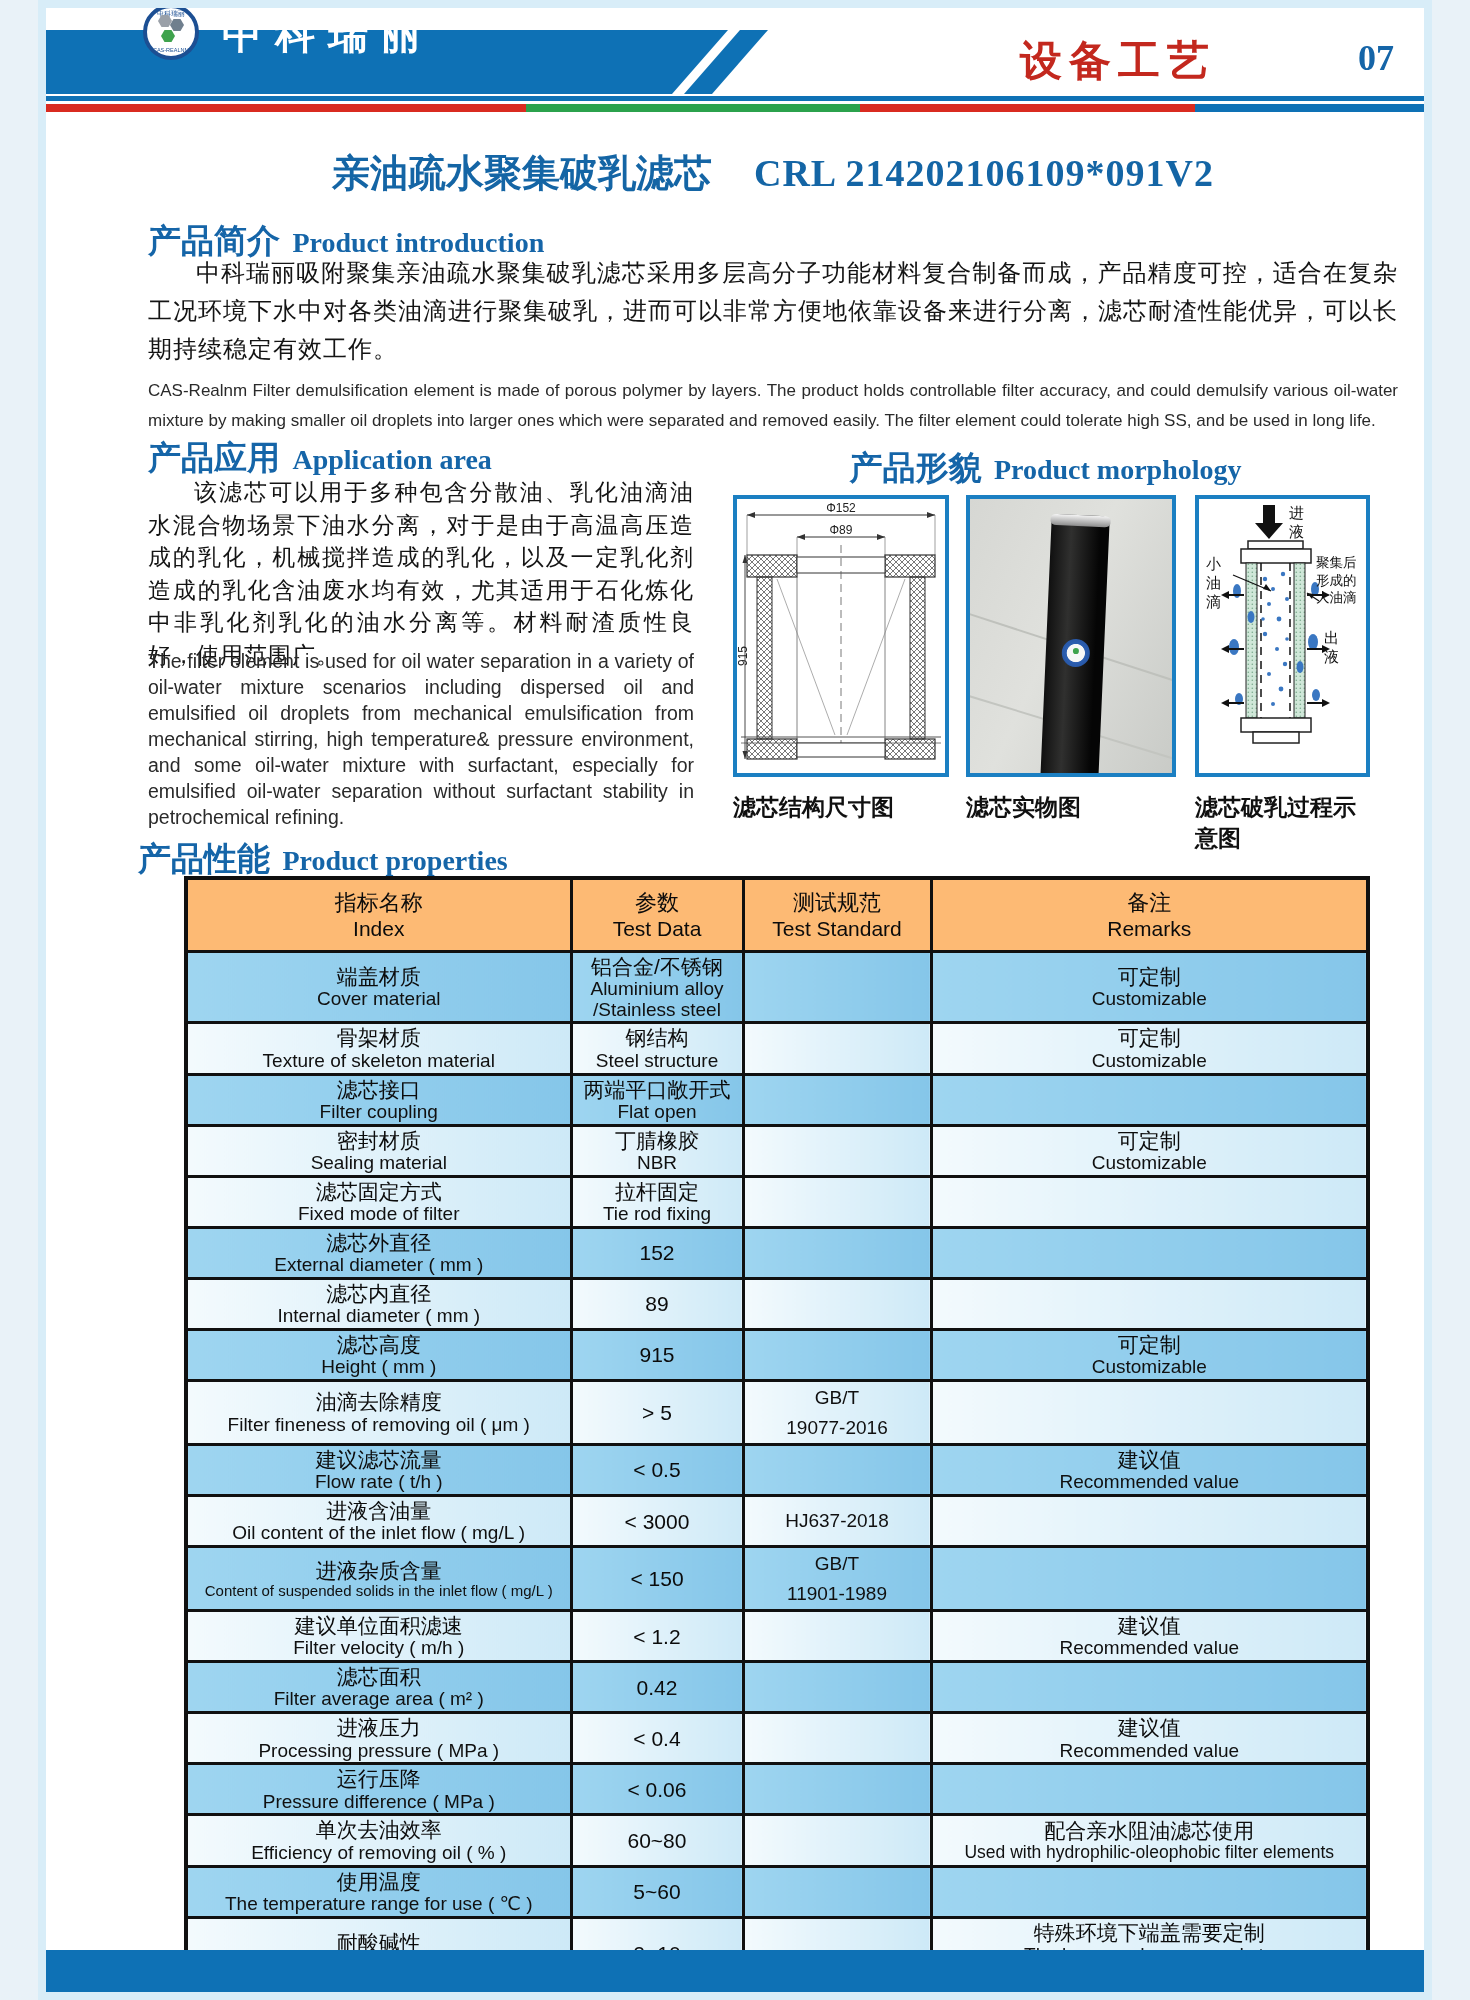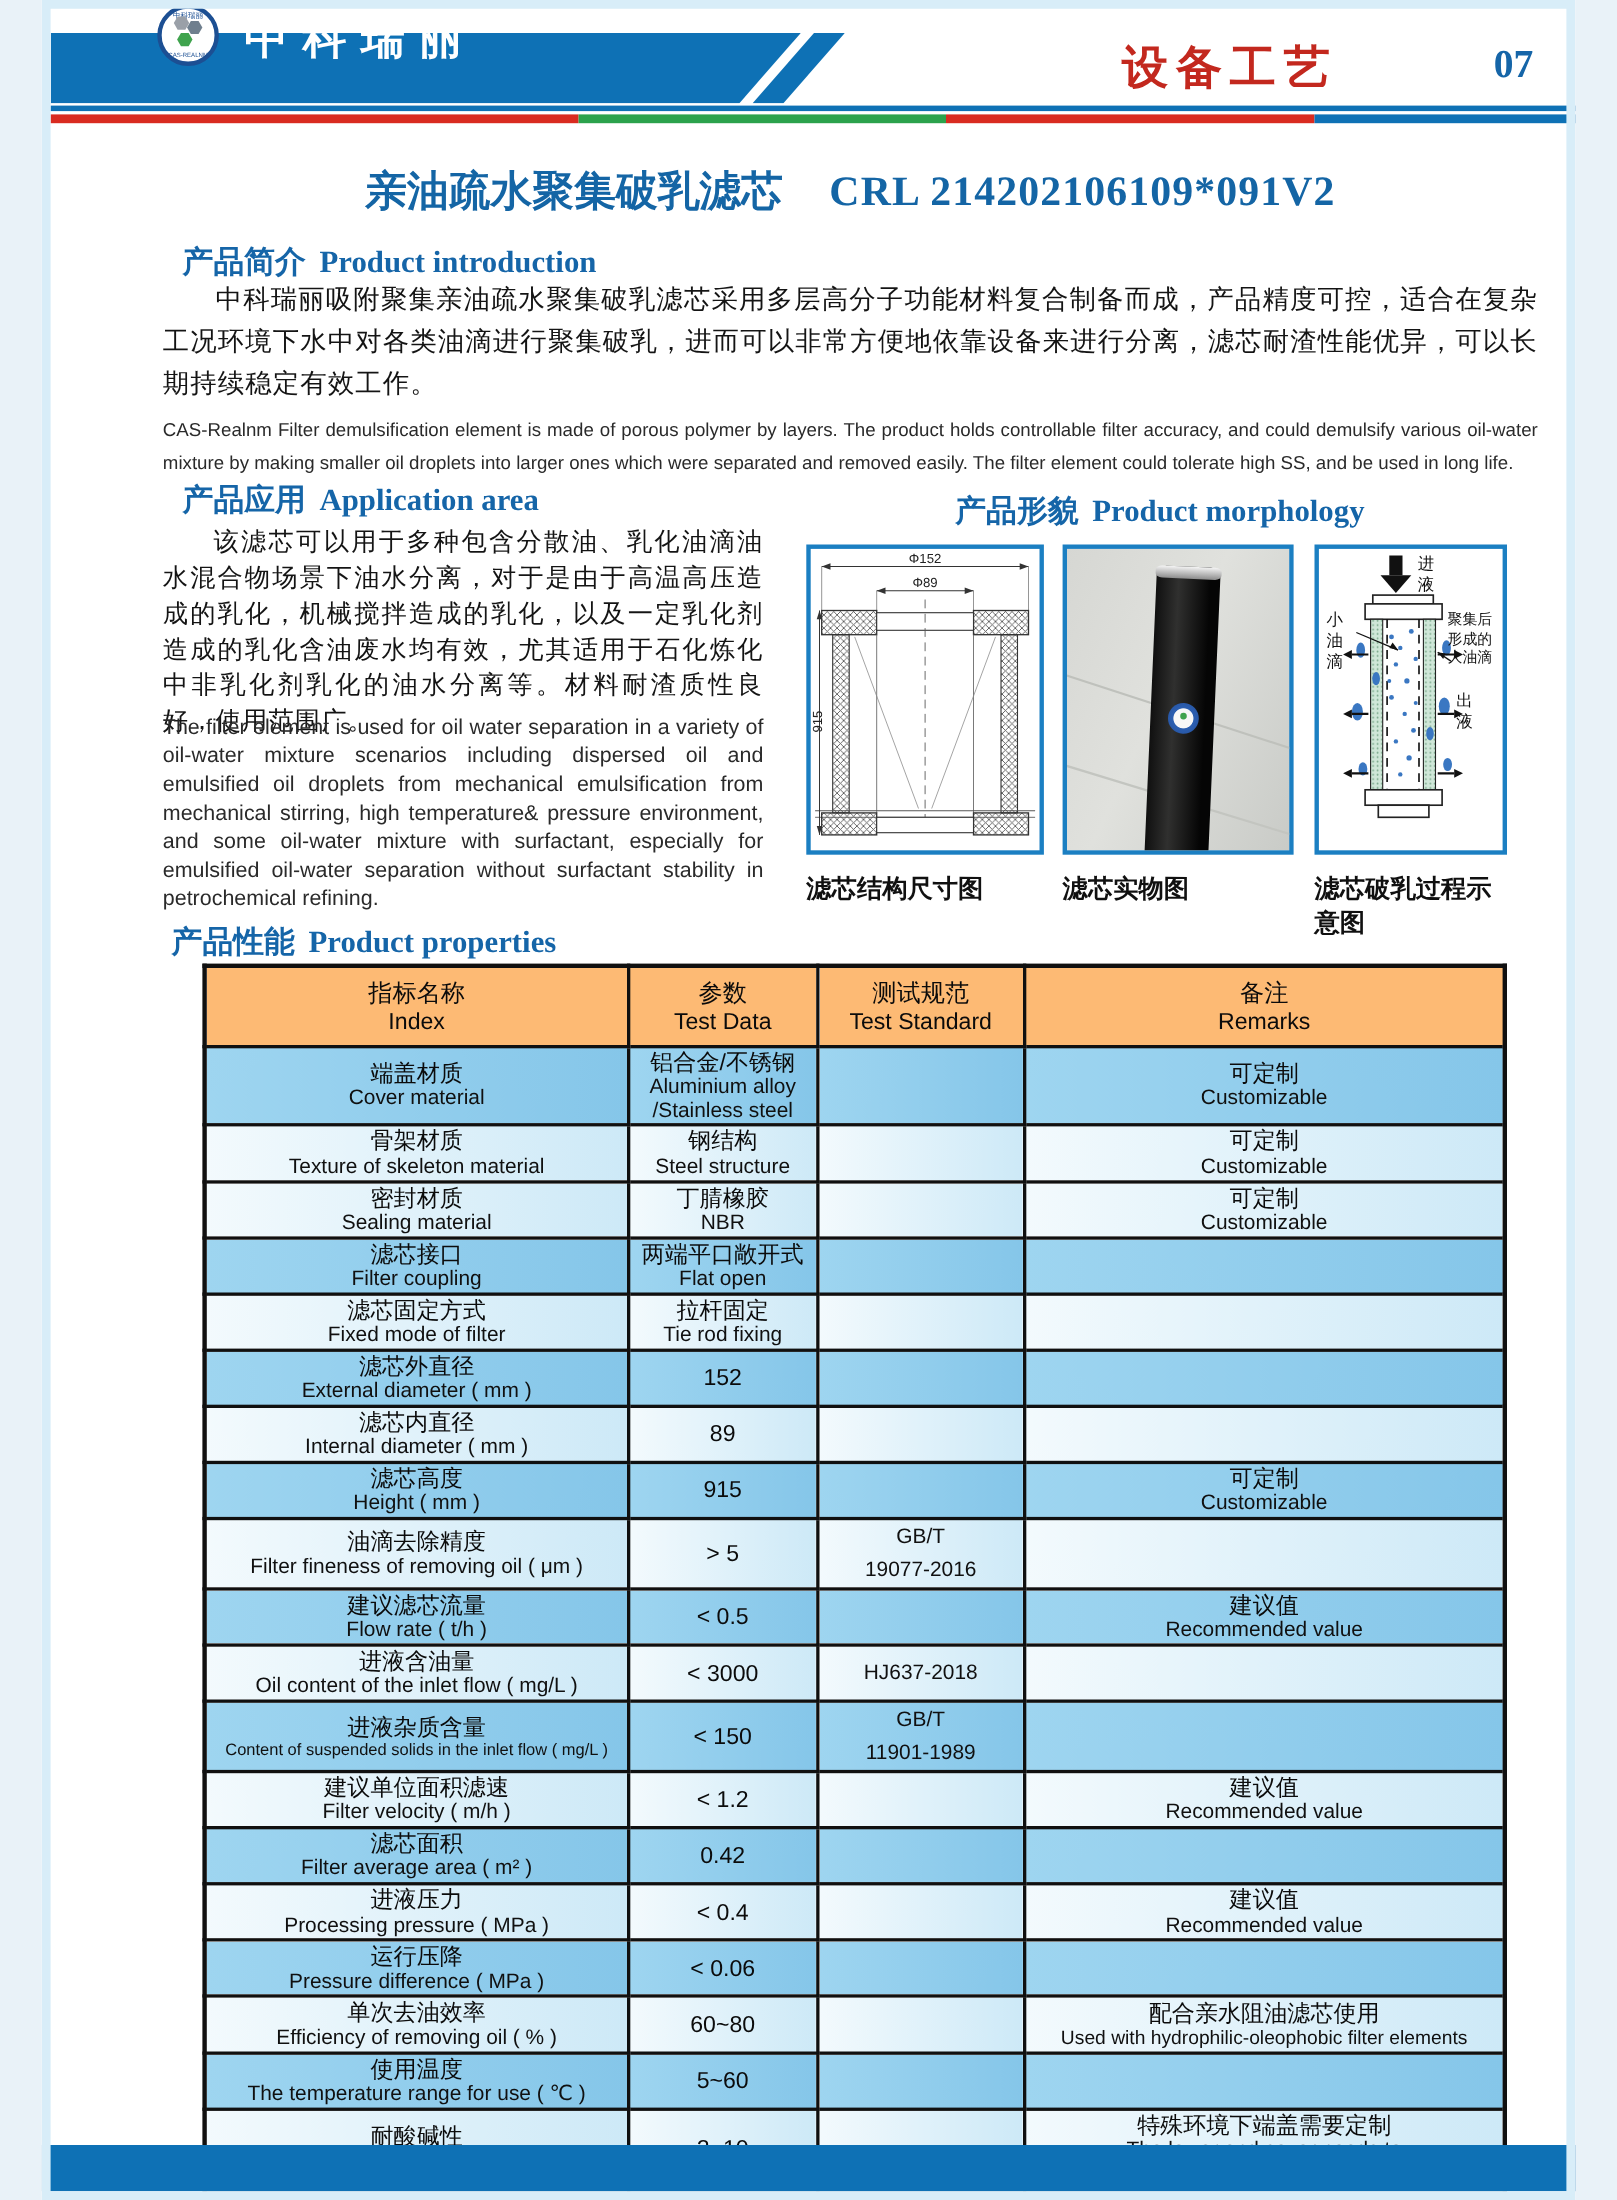--- a/index.html
+++ b/index.html
@@ -27,21 +27,21 @@
   .stripe .s3{width:23%;background:#d92b20;}
   .stripe .s4{width:21%;background:#0e71b5;}
 
   
   .title{position:absolute;left:0;top:148px;width:1470px;text-align:center;color:#1465a5;
          font-family:"Liberation Serif","DejaVu Serif",serif;font-weight:bold;font-size:38px;}
   .title .code{margin-left:42px;letter-spacing:1px;}
 
   
   .sec-head{position:absolute;color:#1565a8;white-space:nowrap;}
-  .sec-head .h-cn{font-size:28px;font-weight:bold;font-family:"Liberation Sans","DejaVu Sans",sans-serif;margin-left:18px;}
+  .sec-head .h-cn{font-size:33px;font-weight:bold;font-family:"Liberation Sans","DejaVu Sans",sans-serif;}
   .sec-head .h-en{font-size:28px;font-weight:bold;font-family:"Liberation Serif","DejaVu Serif",serif;margin-left:8px;}
 
   
   .para-cn{position:absolute;color:#141414;font-size:24px;line-height:38px;text-align:justify;
            text-indent:2em;letter-spacing:1px;}
   .para-en{position:absolute;color:#2a2a2a;text-align:justify;}
   .intro-cn{left:110px;top:254px;width:1250px;}
   .intro-en{left:110px;top:360px;width:1250px;font-size:17px;line-height:30px;margin-top:16px;}
   .app-cn{left:110px;top:476px;width:546px;font-size:23px;line-height:32.5px;}
   .app-en{left:110px;top:648px;width:546px;font-size:19.5px;line-height:26px;}
@@ -337,46 +337,46 @@
           <td>
             <div class="cn">钢结构</div>
             <div class="en">Steel structure</div>
           </td>
           <td></td>
           <td>
             <div class="cn">可定制</div>
             <div class="en">Customizable</div>
           </td>
         </tr>
+        <tr class="prow dark">
+          <td>
+            <div class="cn">滤芯接口</div>
+            <div class="en_idx">Filter coupling</div>
+          </td>
+          <td>
+            <div class="cn">两端平口敞开式</div>
+            <div class="en">Flat open</div>
+          </td>
+          <td></td>
+          <td></td>
+        </tr>
         <tr class="prow light">
           <td>
             <div class="cn">密封材质</div>
             <div class="en_idx">Sealing material</div>
           </td>
           <td>
             <div class="cn">丁腈橡胶</div>
             <div class="en">NBR</div>
           </td>
           <td></td>
           <td>
             <div class="cn">可定制</div>
             <div class="en">Customizable</div>
           </td>
-        </tr>
-        <tr class="prow dark">
-          <td>
-            <div class="cn">滤芯接口</div>
-            <div class="en_idx">Filter coupling</div>
-          </td>
-          <td>
-            <div class="cn">两端平口敞开式</div>
-            <div class="en">Flat open</div>
-          </td>
-          <td></td>
-          <td></td>
         </tr>
         <tr class="prow light">
           <td>
             <div class="cn">滤芯固定方式</div>
             <div class="en_idx">Fixed mode of filter</div>
           </td>
           <td>
             <div class="cn">拉杆固定</div>
             <div class="en">Tie rod fixing</div>
           </td>

